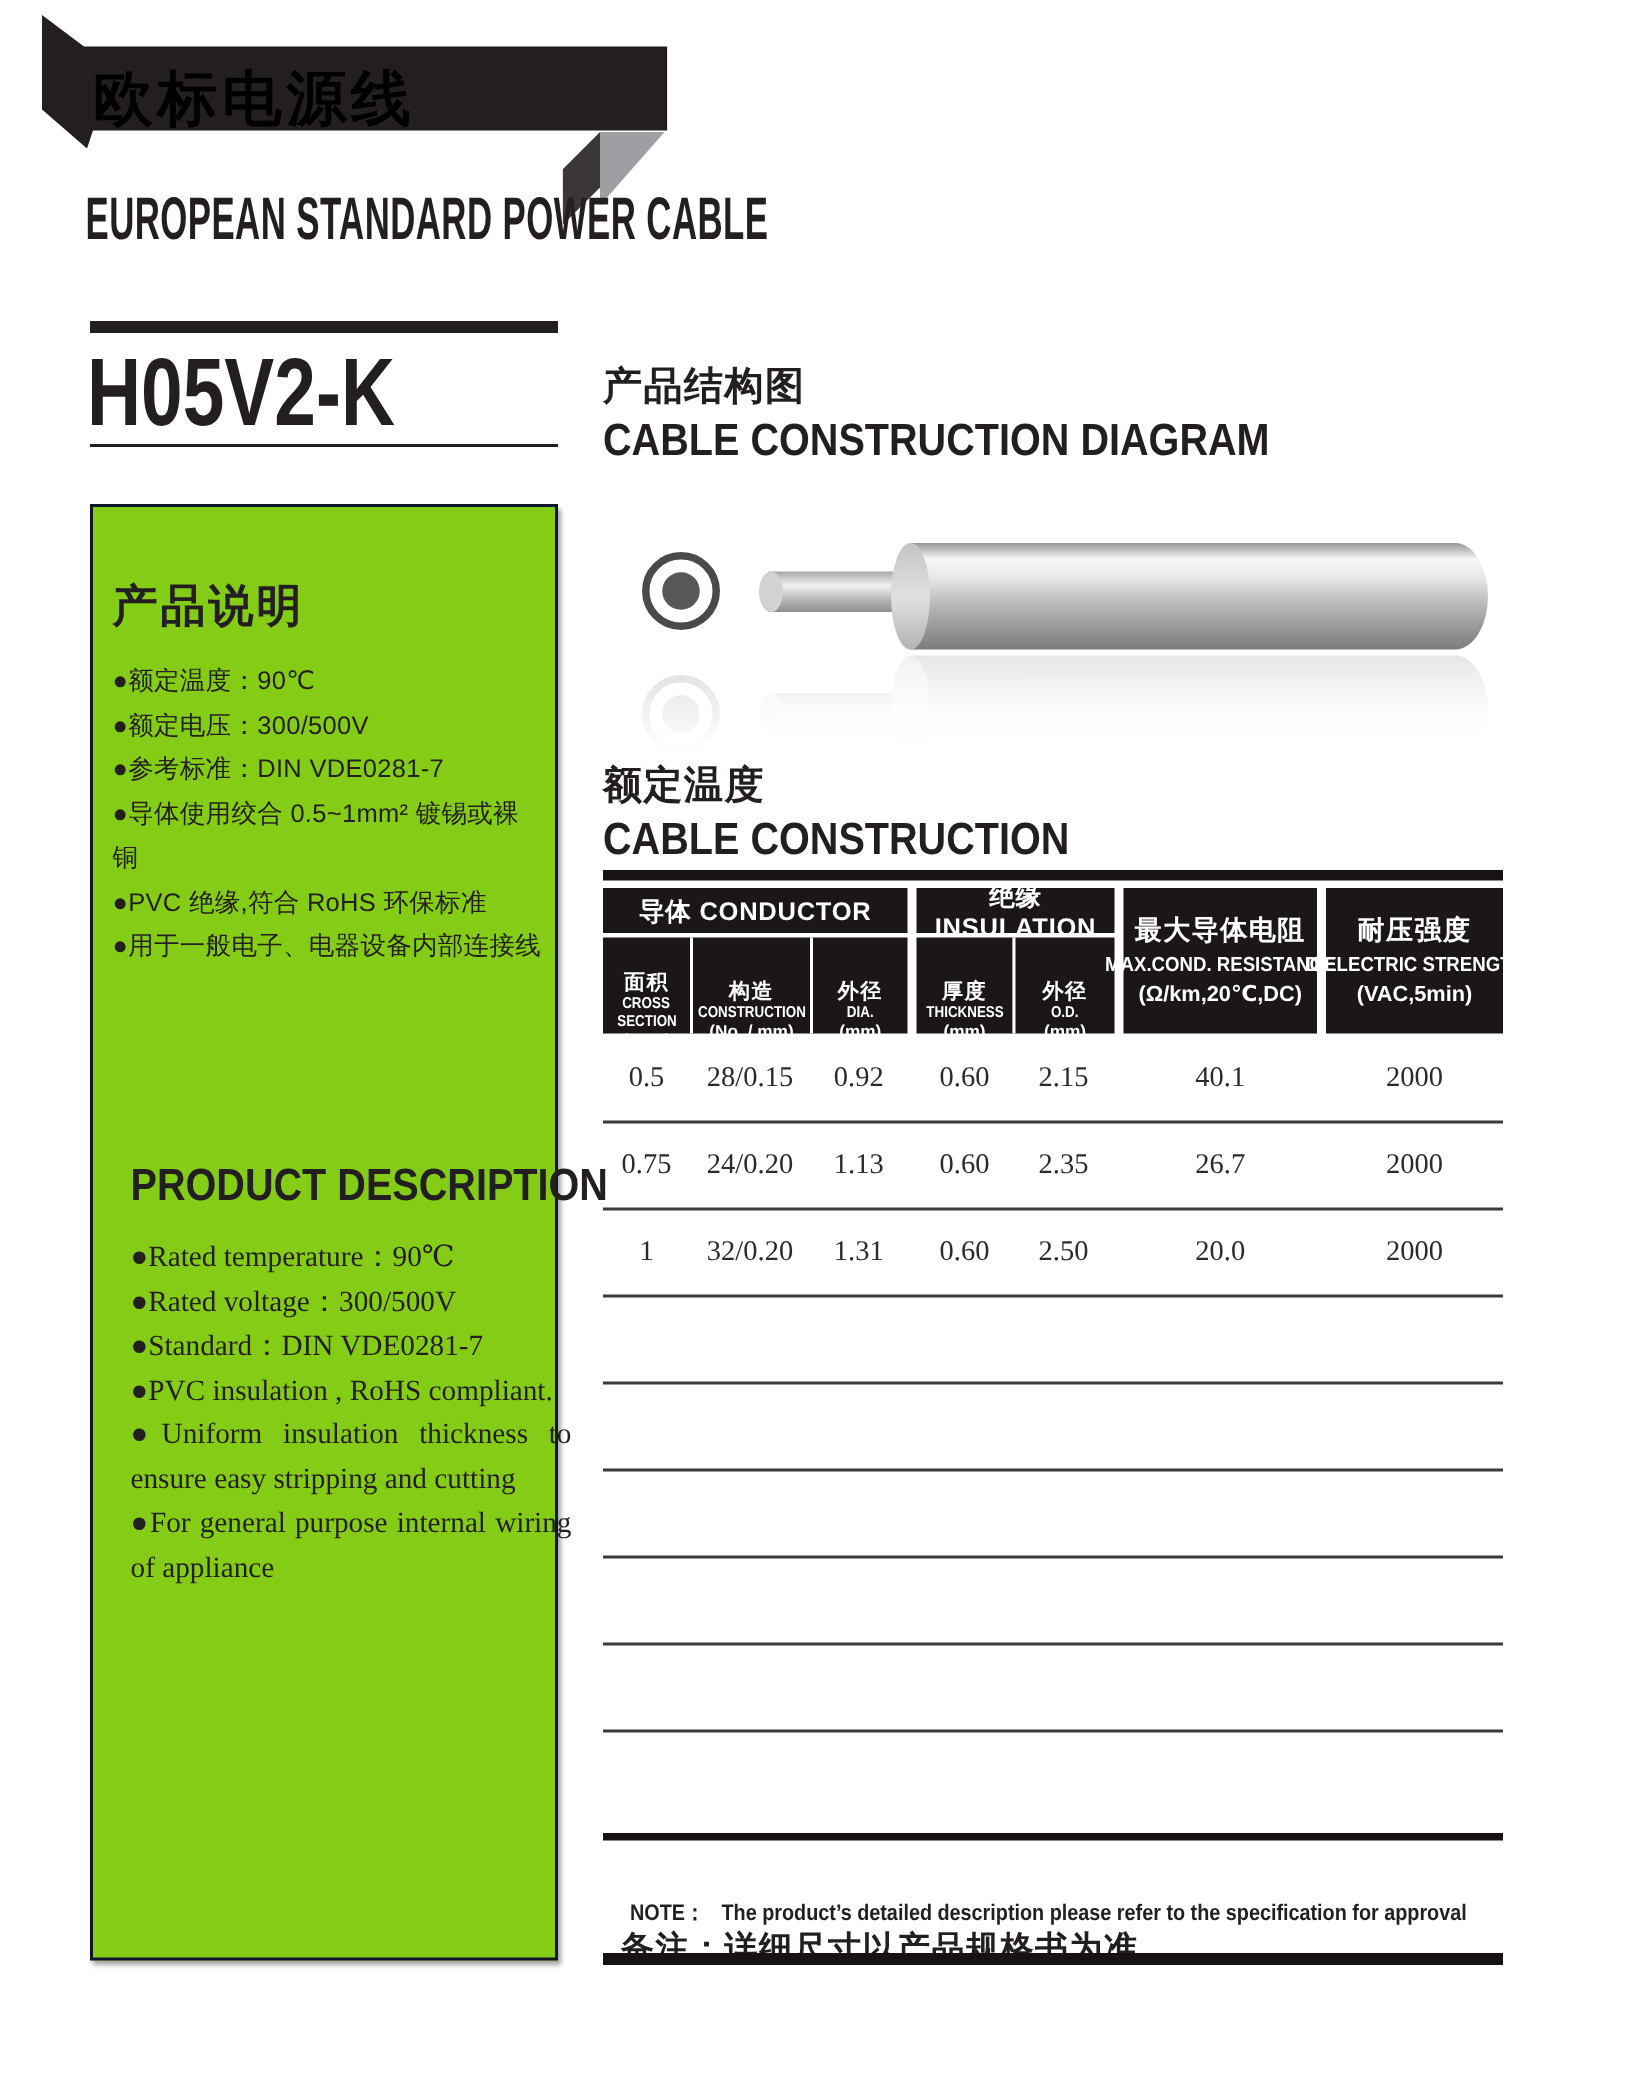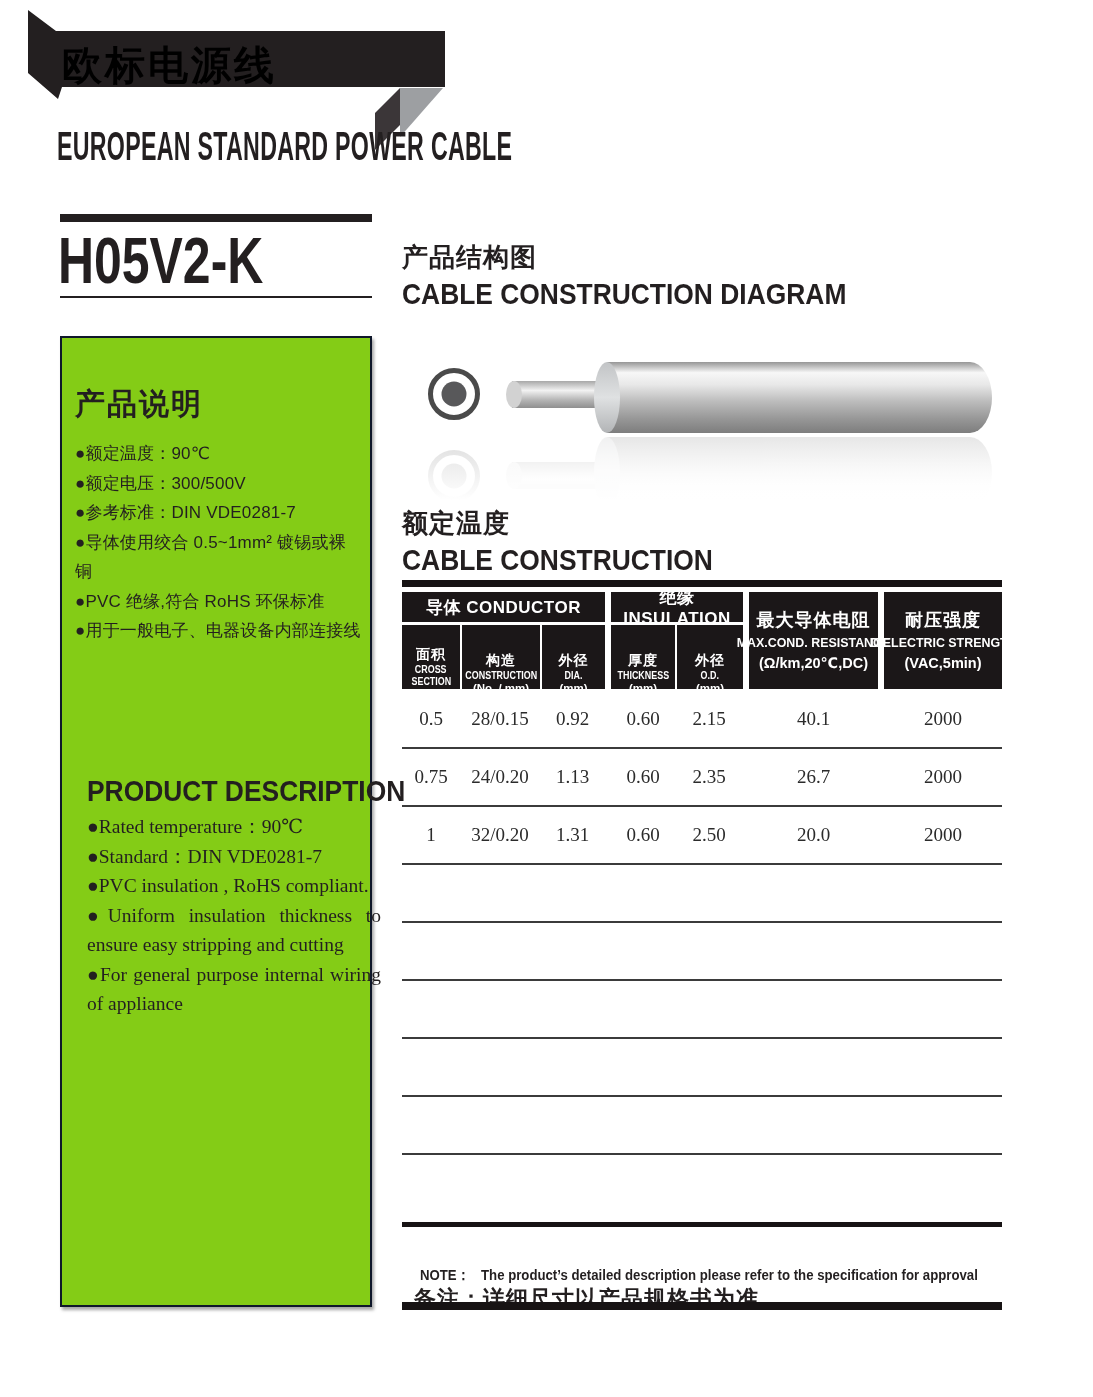--- a/index.html
+++ b/index.html
@@ -35,21 +35,21 @@
 
   
   .sidebar{left:60px;top:336px;width:312px;height:971px;border:2px solid #0f172a;
            box-shadow:2px 3px 3px rgba(0,0,0,.35);box-sizing:border-box;background:#84cc16;}
   .desc-cn{position:absolute;left:13px;top:46px;width:288px;}
   .desc-cn-title{font-size:30px;font-weight:bold;letter-spacing:2px;}
   .desc-cn-items{margin-top:14px;font-size:17px;line-height:29.5px;letter-spacing:.2px;}
   .desc-en{position:absolute;left:25px;top:436px;width:294px;}
   .desc-en-title{font-size:30px;font-weight:bold;}
   .desc-en-title .cx{--sx:.88;}
-  .desc-en-items{margin-top:4px;font-family:"Liberation Serif","DejaVu Serif",serif;
+  .desc-en-items{margin-top:16px;font-family:"Liberation Serif","DejaVu Serif",serif;
                  font-size:19.5px;line-height:29.5px;text-align:justify;}
 
   
   .bar-top{left:402px;top:580px;width:600px;height:7px;background:#171314;}
   .bar-mid{left:402px;top:1222px;width:600px;height:5px;background:#171314;}
   .bar-bottom{left:402px;top:1302px;width:600px;height:8px;background:#171314;}
 
   .thead{left:402px;top:592px;width:600px;display:grid;
          grid-template-columns:58px 80px 65px 6px 64px 68px 6px 129px 6px 118px;
          grid-template-rows:30px 64px;row-gap:3px;}
@@ -161,20 +161,21 @@
         <div>●参考标准：DIN VDE0281-7</div>
         <div>●导体使用绞合 0.5~1mm² 镀锡或裸铜</div>
         <div>●PVC 绝缘,符合 RoHS 环保标准</div>
         <div>●用于一般电子、电器设备内部连接线</div>
       </div>
     </div>
     <div class="desc-en">
       <div class="desc-en-title"><span class="cx">PRODUCT DESCRIPTION</span></div>
       <div class="desc-en-items">
         <div>●Rated temperature：90℃</div>
+        <div>●Rated voltage：300/500V</div>
         <div>●Standard：DIN VDE0281-7</div>
         <div>●PVC insulation , RoHS compliant.</div>
         <div>●Uniform insulation thickness to ensure easy stripping and cutting</div>
         <div>●For general purpose internal wiring of appliance</div>
       </div>
     </div>
   </div>
 
   <div class="abs constr-title">
     <div class="sec-cn">额定温度</div>

